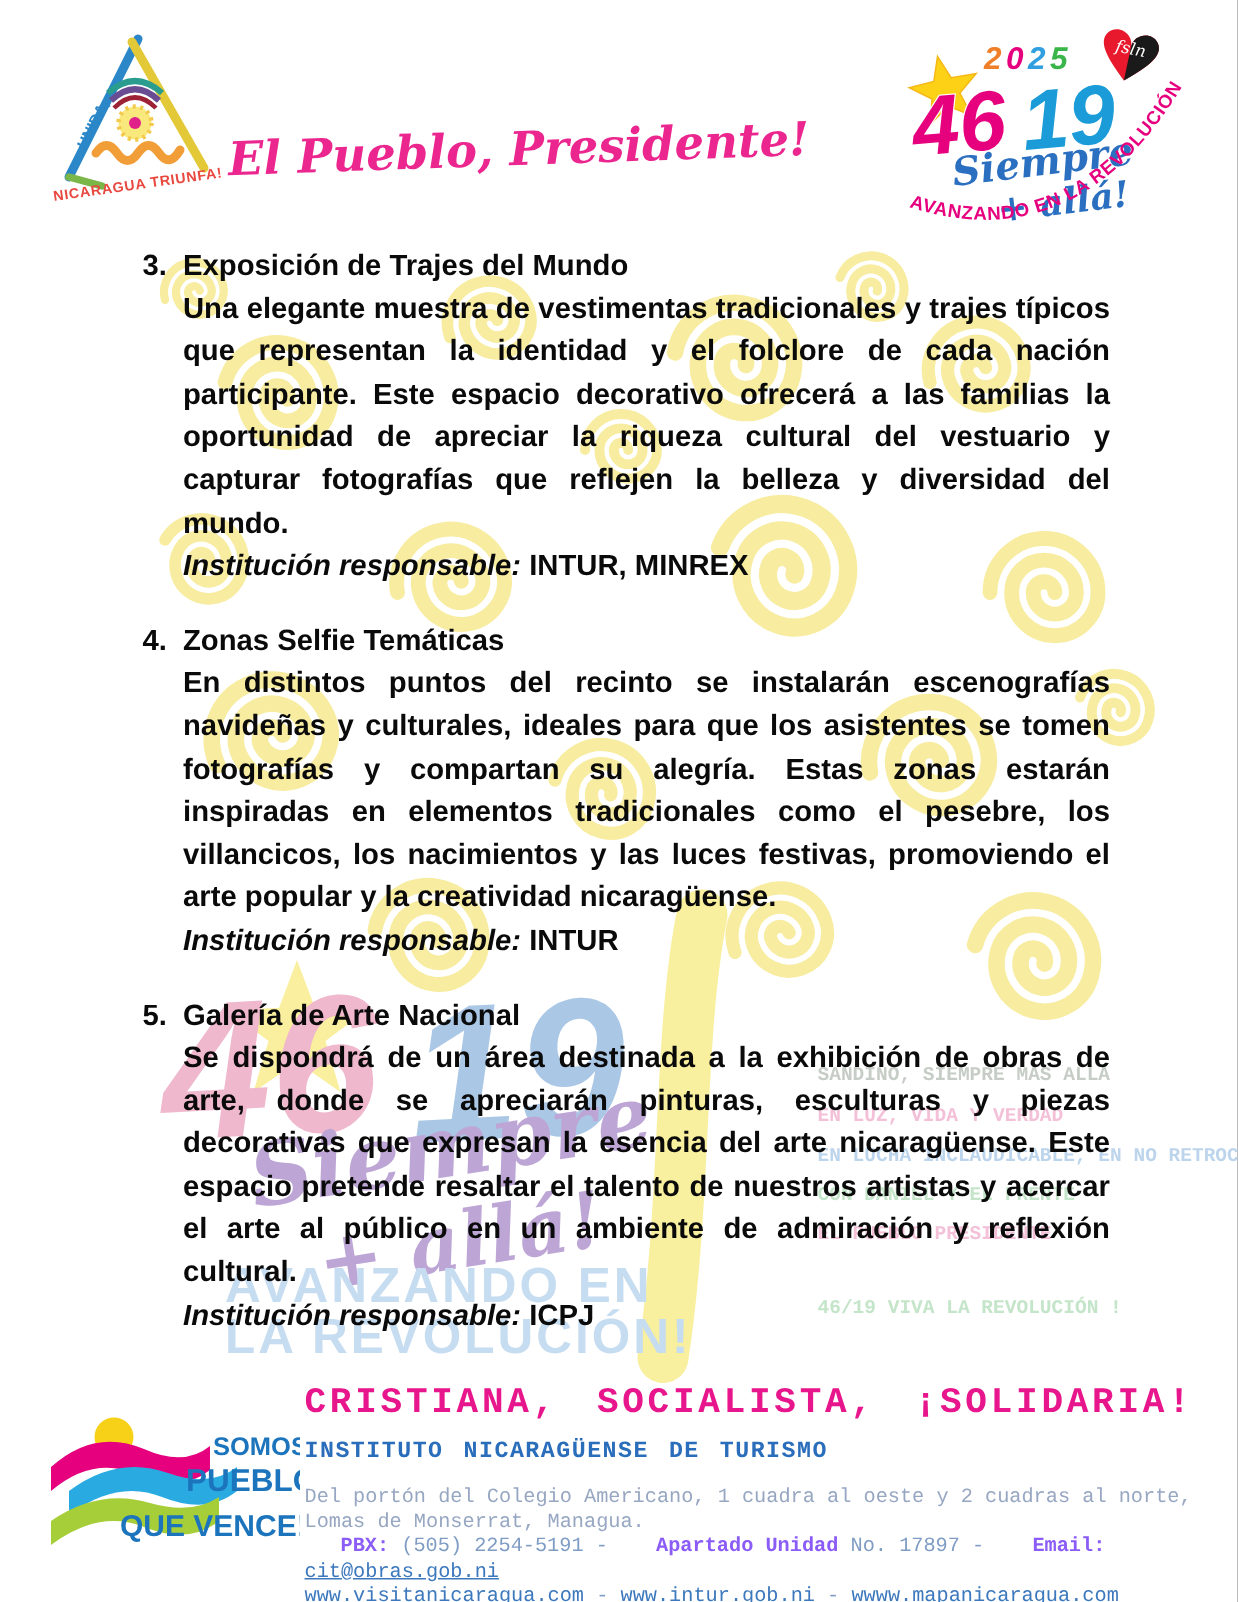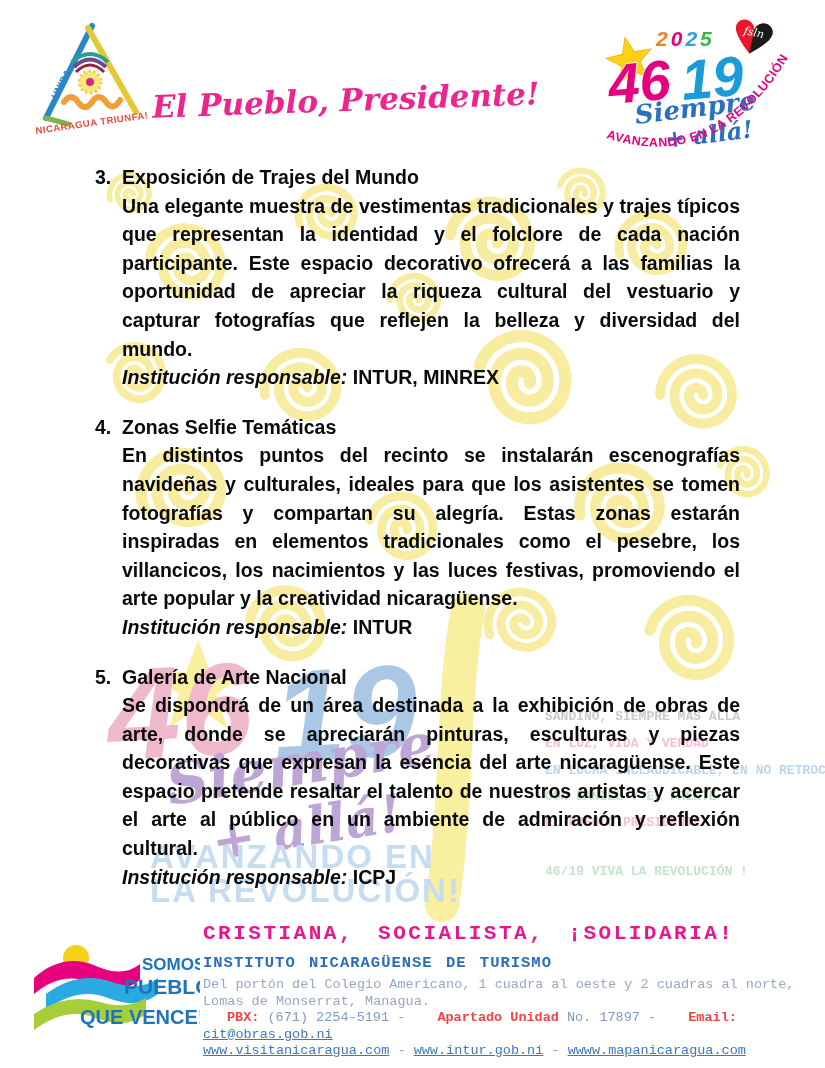--- a/index.html
+++ b/index.html
@@ -26,25 +26,25 @@
   .item .num{grid-column:1;}
   .item .title{grid-column:2;}
   .item .body{grid-column:2;margin:0;text-align:justify;}
   .item .resp{grid-column:2;margin:0;}
   .item .resp .lab{font-style:italic;}
   
   .ftr{position:absolute;left:0;top:920px;width:825px;height:148px;z-index:2;
     font-family:"Liberation Mono","DejaVu Sans Mono",monospace;}
   .ftr-logo{position:absolute;left:28px;top:16px;}
   .ftr-text{position:absolute;left:203px;top:2px;width:615px;}
-  .f-slogan{color:#e8168c;font-weight:bold;font-size:21px;letter-spacing:2.5px;word-spacing:9px;}
+  .f-slogan{color:#e8168c;font-weight:bold;font-size:24px;letter-spacing:2.5px;word-spacing:9px;}
   .f-inst{color:#2a6ebb;font-weight:bold;font-size:15.5px;letter-spacing:1px;word-spacing:3px;margin-top:9px;}
-  .f-addr{color:#97a7c2;font-size:13.5px;line-height:16.5px;margin-top:5px;}
+  .f-addr{color:#97a7c2;font-size:13.5px;line-height:16.5px;margin-top:15px;}
   .f-line{font-size:13.5px;line-height:16.5px;}
-  .f-lab{color:#ef4444;font-weight:bold;padding-left:24px;}
+  .f-lab{color:#8b5cf6;font-weight:bold;padding-left:24px;}
   .f-val{color:#7f9cc4;}
   .f-sep{color:#7f9cc4;}
   .f-link{color:#3c78bd;text-decoration:underline;cursor:pointer;}
 </style>
 </head>
 <body>
 
 <div class="page">
 
   <svg class="wm" viewBox="0 0 825 1068">
@@ -172,21 +172,21 @@
 
     <div class="ftr-text">
       <div class="f-slogan">CRISTIANA, SOCIALISTA, ¡SOLIDARIA!</div>
       <div class="f-inst">INSTITUTO NICARAGÜENSE DE TURISMO</div>
       <div class="f-addr">
         <div>Del portón del Colegio Americano, 1 cuadra al oeste y 2 cuadras al norte,</div>
         <div>Lomas de Monserrat, Managua.</div>
       </div>
       <div class="f-line">
         <span class="f-lab">PBX:</span>
-        <span class="f-val">(671) 2254-5191</span>
+        <span class="f-val">(505) 2254-5191</span>
         <span class="f-sep">-</span>
         <span class="f-lab">Apartado Unidad</span>
         <span class="f-val">No. 17897</span>
         <span class="f-sep">-</span>
         <span class="f-lab">Email:</span>
         <span class="f-link">cit@obras.gob.ni</span>
       </div>
       <div class="f-line">
         <span class="f-link">www.visitanicaragua.com</span>
         <span class="f-sep">-</span>

